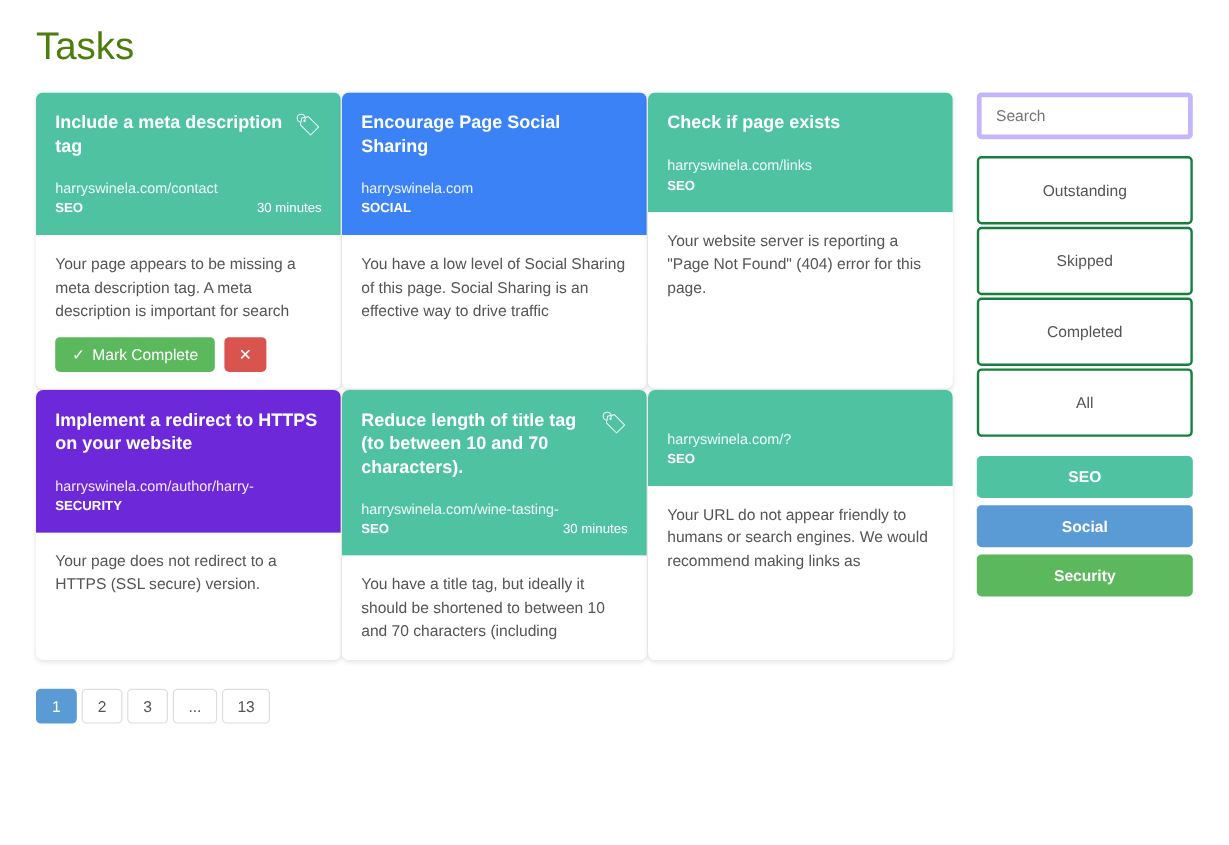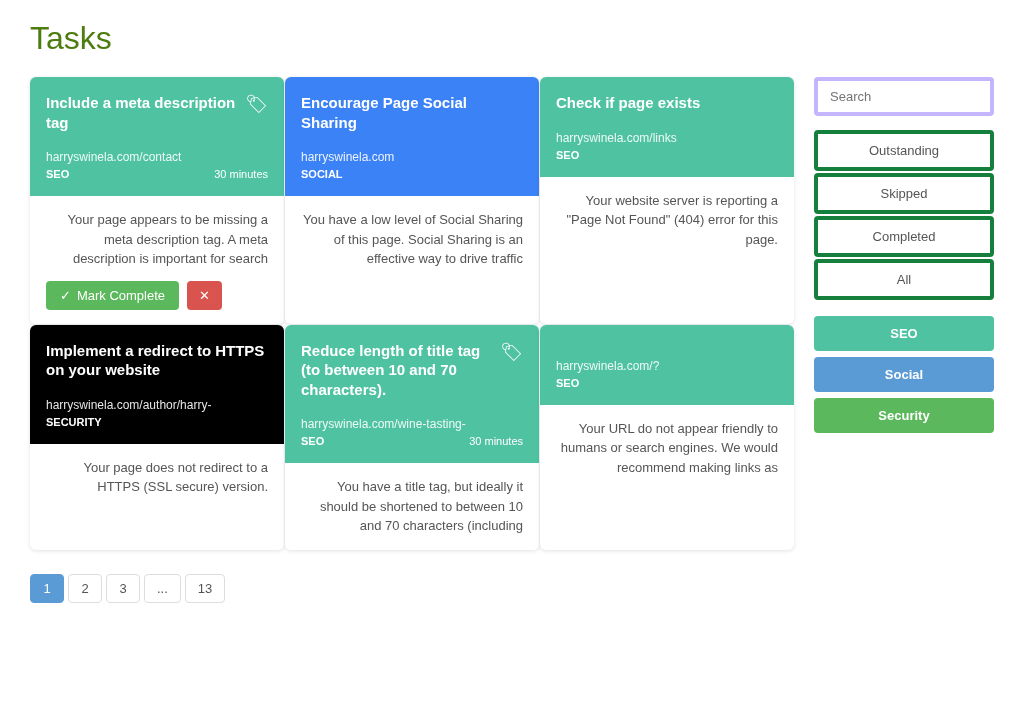--- a/index.html
+++ b/index.html
@@ -11,45 +11,45 @@
 
     .main { flex: 1; }
 
     .cards-grid { display: grid; grid-template-columns: repeat(3, 1fr); gap: 1px; }
 
     .card { border-radius: 6px; overflow: hidden; box-shadow: 0 1px 4px rgba(0,0,0,0.12); background: #fff; }
 
     .card-header { padding: 16px; }
     .card-header.teal { background: #4fc3a1; }
     .card-header.blue { background: #3b82f6; }
-    .card-header.green { background: #000000; }
+    .card-header.green { background: #6d28d9; }
 
     .card-title-row { display: flex; justify-content: space-between; align-items: flex-start; }
     .card-title { color: #fff; font-size: 15px; font-weight: 600; line-height: 1.3; flex: 1; }
     .tag-icon { color: #fff; font-size: 18px; margin-left: 6px; }
 
     .card-url { color: #fff; font-size: 12px; margin-top: 18px; opacity: 0.9; }
     .card-meta { display: flex; justify-content: space-between; align-items: center; margin-top: 4px; }
     .card-category { color: #fff; font-size: 11px; font-weight: 700; }
     .card-time { color: #fff; font-size: 11px; }
 
     .card-body { padding: 14px 16px; background: #fff; }
-    .card-desc { font-size: 13px; color: #555; line-height: 1.5; text-align: right; }
+    .card-desc { font-size: 13px; color: #555; line-height: 1.5; }
 
     .card-actions { display: flex; gap: 8px; margin-top: 12px; }
     .btn-complete { background: #5cb85c; color: #fff; border: none; border-radius: 4px; padding: 7px 14px; font-size: 13px; cursor: pointer; display: flex; align-items: center; gap: 6px; }
     .btn-cancel { background: #d9534f; color: #fff; border: none; border-radius: 4px; padding: 7px 12px; font-size: 13px; cursor: pointer; }
     .checkmark { font-size: 13px; }
 
     .sidebar { width: 180px; flex-shrink: 0; }
 
     .search-input { width: 100%; border: 4px solid #c4b5fd; border-radius: 4px; padding: 8px 12px; font-size: 13px; color: #999; margin-bottom: 14px; }
 
     .filter-buttons { display: flex; flex-direction: column; gap: 2px; margin-bottom: 16px; }
-    .filter-btn { border: 4px solid #15803d; background: #fff; border-radius: 4px; padding: 9px 12px; font-size: 13px; cursor: pointer; color: #555; }
+    .filter-btn { border: 2px solid #15803d; background: #fff; border-radius: 4px; padding: 19px 12px; font-size: 13px; cursor: pointer; color: #555; }
 
     .category-buttons { display: flex; flex-direction: column; gap: 6px; }
     .cat-btn { border: none; border-radius: 4px; padding: 10px 12px; font-size: 13px; font-weight: 600; cursor: pointer; text-align: center; color: #fff; }
     .cat-btn.seo { background: #4fc3a1; }
     .cat-btn.social { background: #5b9bd5; }
     .cat-btn.security { background: #5cb85c; }
 
     .pagination { display: flex; gap: 4px; margin-top: 24px; align-items: center; }
     .page-btn { border: 1px solid #ddd; background: #fff; border-radius: 4px; padding: 6px 12px; font-size: 13px; cursor: pointer; color: #555; min-width: 34px; text-align: center; }
     .page-btn.active { background: #5b9bd5; color: #fff; border-color: #5b9bd5; }

